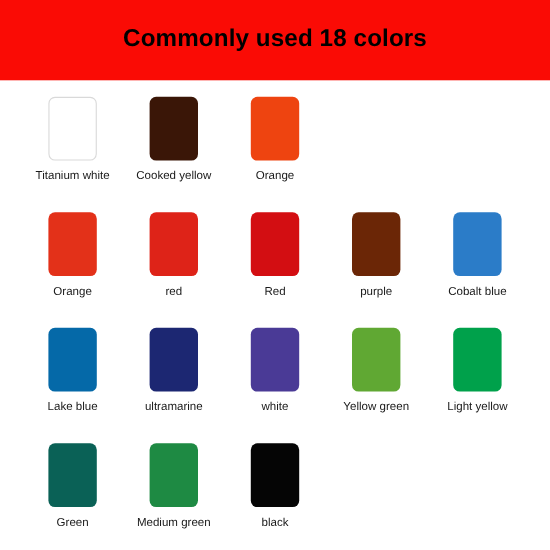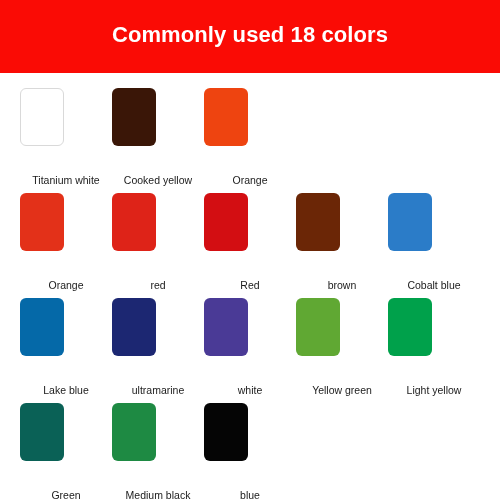--- a/index.html
+++ b/index.html
@@ -44,22 +44,22 @@
   }
   .row {
     display: flex;
     width: 460px;
     height: 105px;
   }
   .cell {
     width: 92px;
     display: flex;
     flex-direction: column;
+    align-items: center;
     box-sizing: border-box;
-    gap: 20px;
   }
   .cell.empty {
     visibility: hidden;
   }
   .swatch {
     width: 44px;
     height: 58px;
     border-radius: 6px;
     box-sizing: border-box;
   }
@@ -75,21 +75,21 @@
     white-space: nowrap;
     font-family: "Liberation Sans", sans-serif;
   }
 </style>
 </head>
 <body>
 
 <div class="page">
 
   <div class="banner" style="background: rgb(250, 11, 5);">
-    <div class="banner-title" style="color: #ffffff;">Commonly used 18 colors</div>
+    <div class="banner-title" style="color: #000000;">Commonly used 18 colors</div>
   </div>
 
   <div class="grid">
 
     <div class="row">
       <div class="cell">
         <div class="swatch outlined" style="background: rgb(255, 255, 255);"></div>
         <div class="cell-label">Titanium white</div>
       </div>
       <div class="cell">
@@ -110,21 +110,21 @@
       <div class="cell">
         <div class="swatch" style="background: rgb(222, 35, 24);"></div>
         <div class="cell-label">red</div>
       </div>
       <div class="cell">
         <div class="swatch" style="background: rgb(211, 14, 18);"></div>
         <div class="cell-label">Red</div>
       </div>
       <div class="cell">
         <div class="swatch" style="background: rgb(107, 38, 6);"></div>
-        <div class="cell-label">brown</div>
+        <div class="cell-label">purple</div>
       </div>
       <div class="cell">
         <div class="swatch" style="background: rgb(43, 124, 200);"></div>
         <div class="cell-label">Cobalt blue</div>
       </div>
     </div>
 
     <div class="row">
       <div class="cell">
         <div class="swatch" style="background: rgb(5, 105, 168);"></div>
@@ -148,25 +148,25 @@
       </div>
     </div>
 
     <div class="row">
       <div class="cell">
         <div class="swatch" style="background: rgb(10, 97, 86);"></div>
         <div class="cell-label">Green</div>
       </div>
       <div class="cell">
         <div class="swatch" style="background: rgb(30, 138, 67);"></div>
-        <div class="cell-label">Medium black</div>
+        <div class="cell-label">Medium green</div>
       </div>
       <div class="cell">
         <div class="swatch" style="background: rgb(5, 5, 5);"></div>
-        <div class="cell-label">blue</div>
+        <div class="cell-label">black</div>
       </div>
       <div class="cell empty">
         <div class="swatch"></div>
         <div class="cell-label"></div>
       </div>
       <div class="cell empty">
         <div class="swatch"></div>
         <div class="cell-label"></div>
       </div>
     </div>

